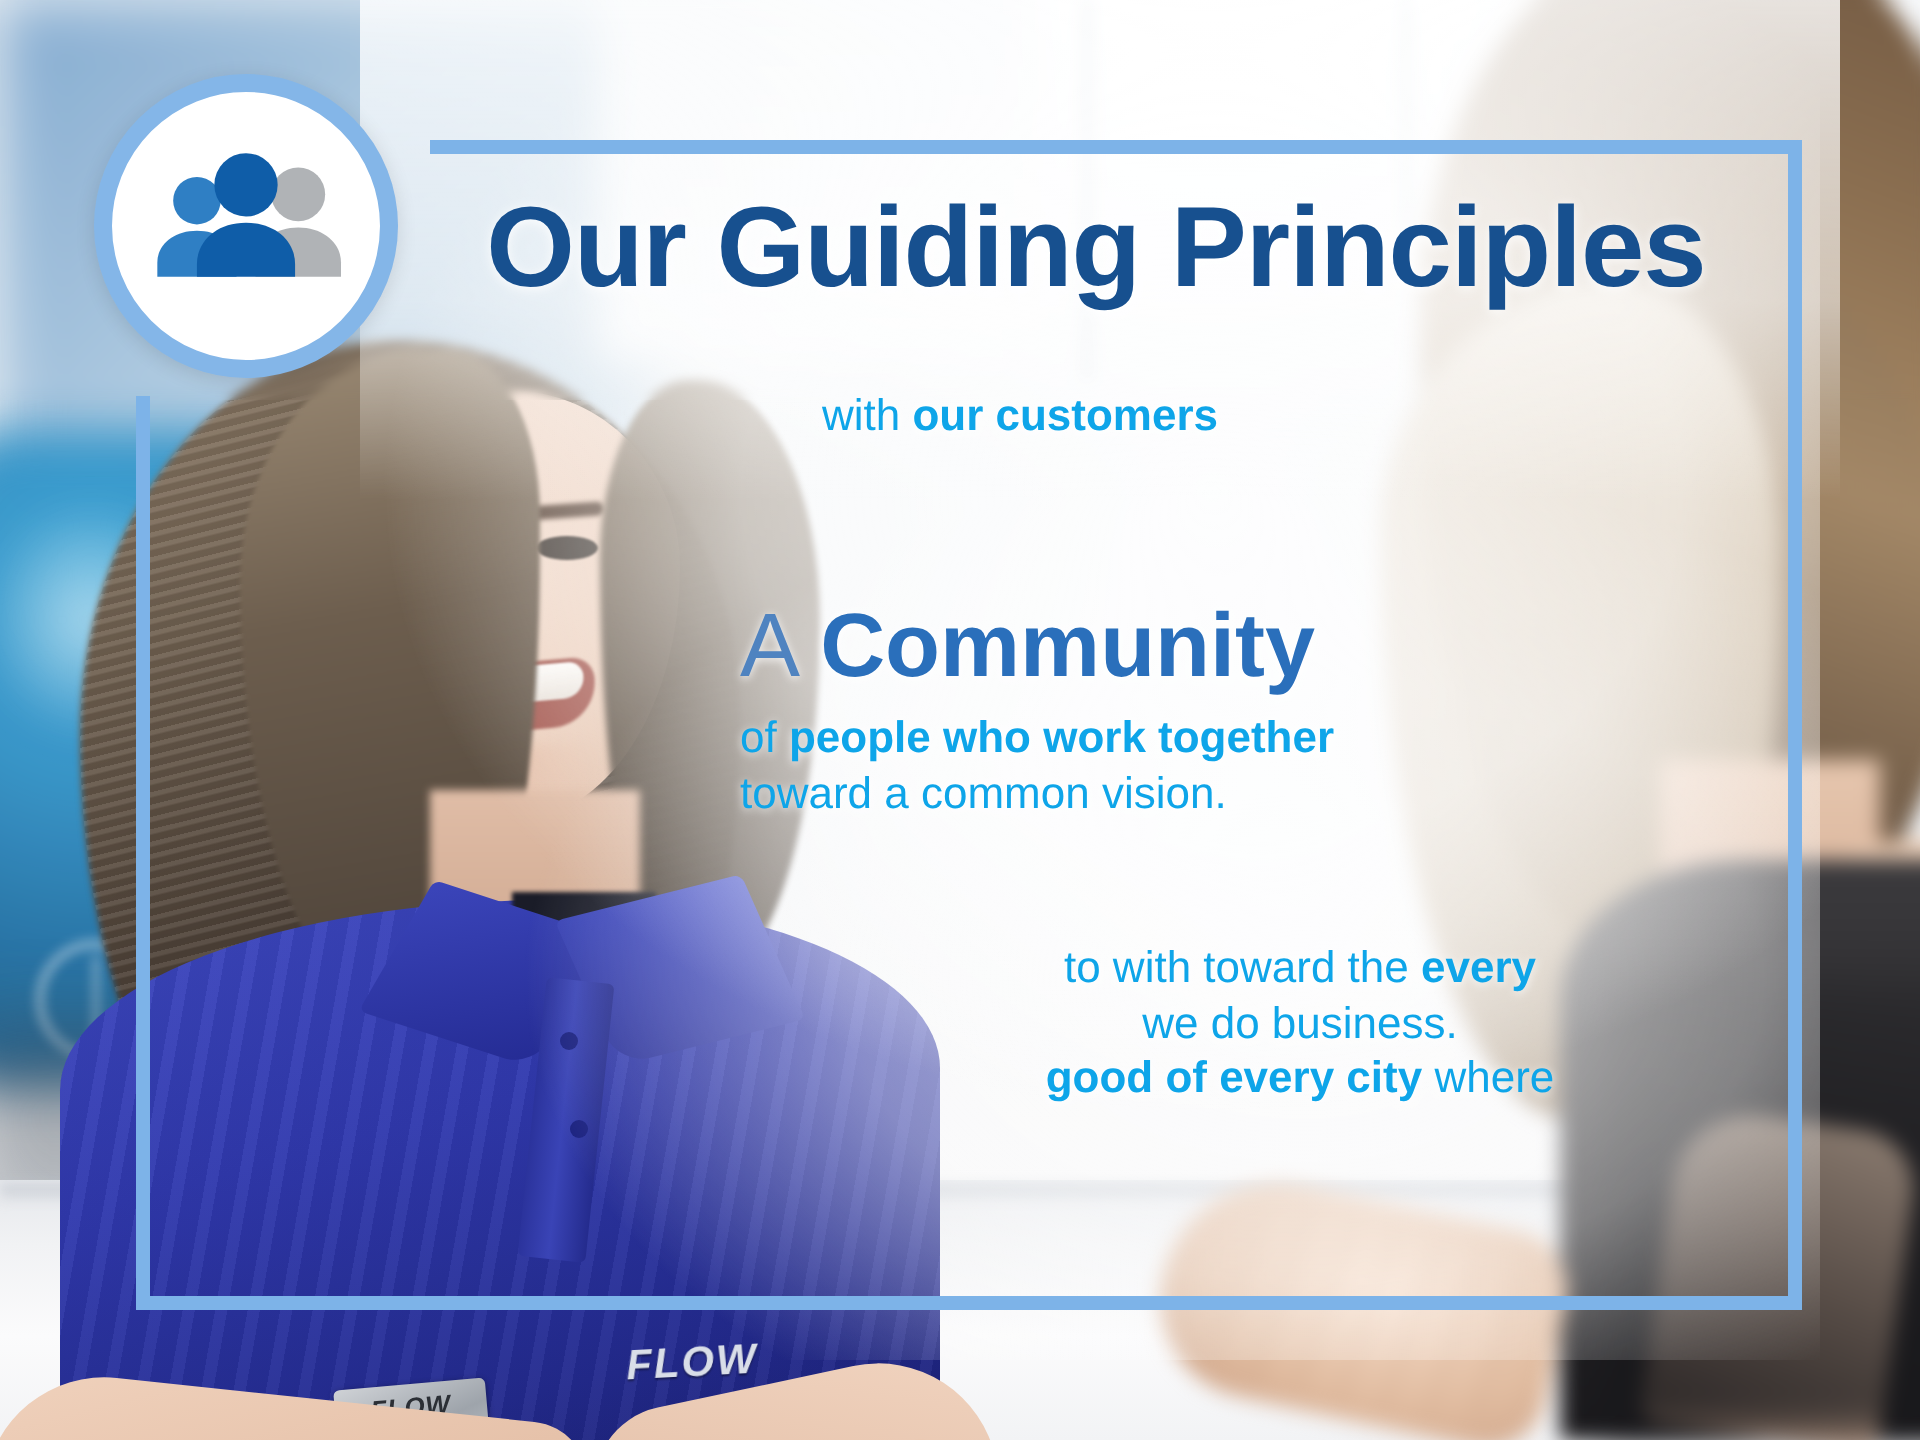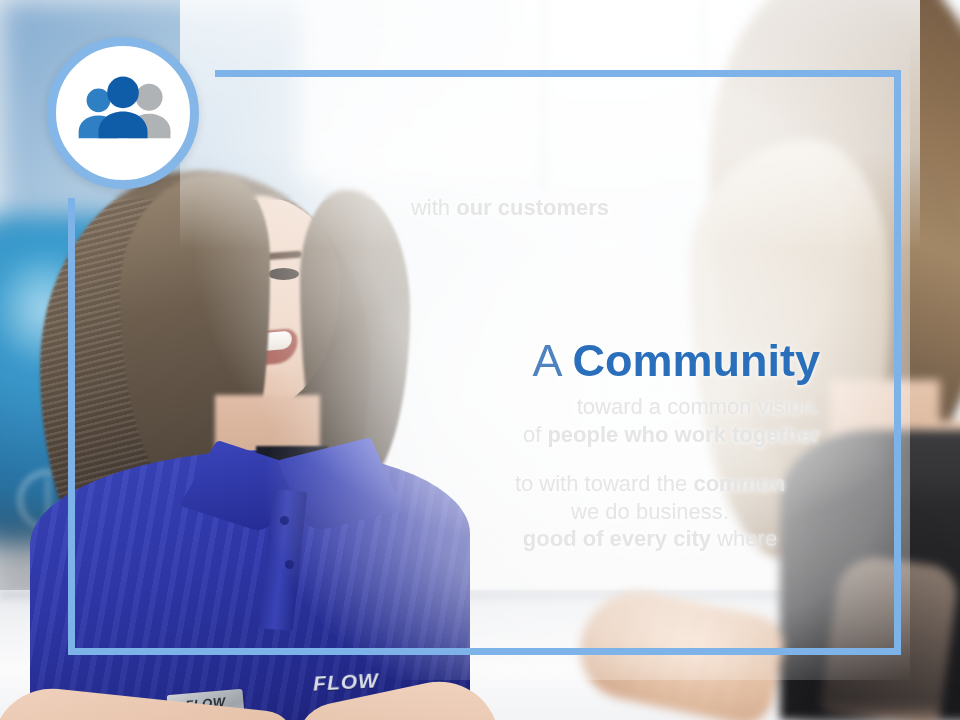--- a/index.html
+++ b/index.html
@@ -321,31 +321,31 @@
     text-align:center;
     text-shadow:0 1px 6px rgba(255,255,255,.9);
   }
 
   .block { position:absolute; text-shadow:0 1px 5px rgba(255,255,255,.85); }
 
   .head { line-height:1.02; white-space:nowrap; }
   .head .art { font-weight:normal; color:#4f83c0; }
   .head .key { font-weight:bold; color:#2a6fbb; }
 
-  .sub { color:#e5e5e5; line-height:1.26; }
+  .sub { color:#0ea5e9; line-height:1.26; }
   .sub .lt { font-weight:normal; }
   .sub .bd { font-weight:bold; }
 
   
   #pr1 { left:300px; top:186px; width:420px; text-align:center; }
   #pr1 .head { font-size:45px; }
   #pr1 .sub  { font-size:22px; margin-top:8px; }
 
   
-  #pr2 { left:370px; top:300px; width:450px; text-align:right;margin-top:38px; }
+  #pr2 { left:370px; top:300px; width:450px; text-align:left; }
   #pr2 .head { font-size:45px; }
   #pr2 .sub  { font-size:22px; margin-top:9px; }
 
   
   #pr3 { left:420px; top:460px; width:460px; text-align:center; }
   #pr3 .head { font-size:45px; }
   #pr3 .sub  { font-size:22px; margin-top:10px; }
 </style>
 </head>
 <body>
@@ -433,40 +433,41 @@
       <path d="M93 49c-16 0-27 10-27 22v9h54v-9c0-12-11-22-27-22z" fill="#b0b3b6"></path>
       <circle cx="29" cy="32" r="15" fill="#2f7fc4"></circle>
       <path d="M29 51c-15 0-25 9-25 20v9h50v-9c0-11-10-20-25-20z" fill="#2f7fc4"></path>
       <circle cx="60" cy="22" r="20" fill="#0f5da8"></circle>
       <path d="M60 46c-19 0-31 12-31 26v8h62v-8c0-14-12-26-31-26z" fill="#0f5da8"></path>
     </svg>
   </div>
 
   <div class="content">
 
+    <div class="title">Our Guiding Principles</div>
 
     <div class="block" id="pr1">
       <div class="sub">
           <div><span class="lt">with </span><span class="bd">our customers</span></div>
         </div>
     </div>
 
     <div class="block" id="pr2">
       <div class="head">
         <span class="art">A</span>
         <span class="key">Community</span>
       </div>
       <div class="sub">
+          <div><span class="lt">of </span><span class="bd">people who work together</span></div>
           <div><span class="lt">toward a common vision.</span></div>
-          <div><span class="lt">of </span><span class="bd">people who work together</span></div>
         </div>
     </div>
 
     <div class="block" id="pr3">
       <div class="sub">
-          <div><span class="lt">to with toward the </span><span class="bd">common</span></div>
+          <div><span class="lt">to with toward the </span><span class="bd">every</span></div>
           <div><span class="lt">we do business.</span></div>
           <div><span class="bd">good of every city</span><span class="lt"> where</span></div>
         </div>
     </div>
 
   </div>
 </div>
 
 </body></html>

